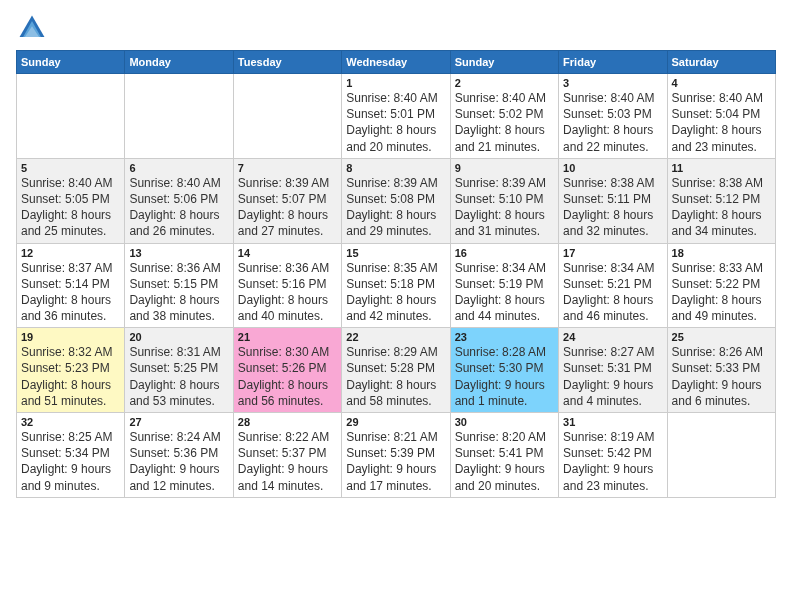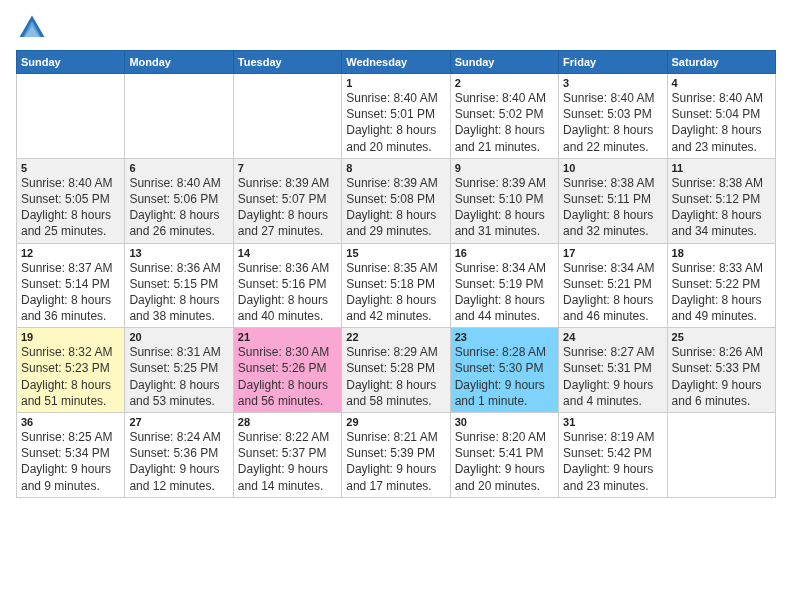--- a/index.html
+++ b/index.html
@@ -290,21 +290,21 @@
           </td>
           <td style="background-color: rgb(240, 240, 240);">
             <div class="day-number">25</div>
             <div class="day-info" style="white-space: pre-line;">Sunrise: 8:26 AM
 Sunset: 5:33 PM
 Daylight: 9 hours and 6 minutes.</div>
           </td>
         </tr>
         <tr>
           <td>
-            <div class="day-number">36</div>
+            <div class="day-number">32</div>
             <div class="day-info" style="white-space: pre-line;">Sunrise: 8:25 AM
 Sunset: 5:34 PM
 Daylight: 9 hours and 9 minutes.</div>
           </td>
           <td>
             <div class="day-number">27</div>
             <div class="day-info" style="white-space: pre-line;">Sunrise: 8:24 AM
 Sunset: 5:36 PM
 Daylight: 9 hours and 12 minutes.</div>
           </td>

